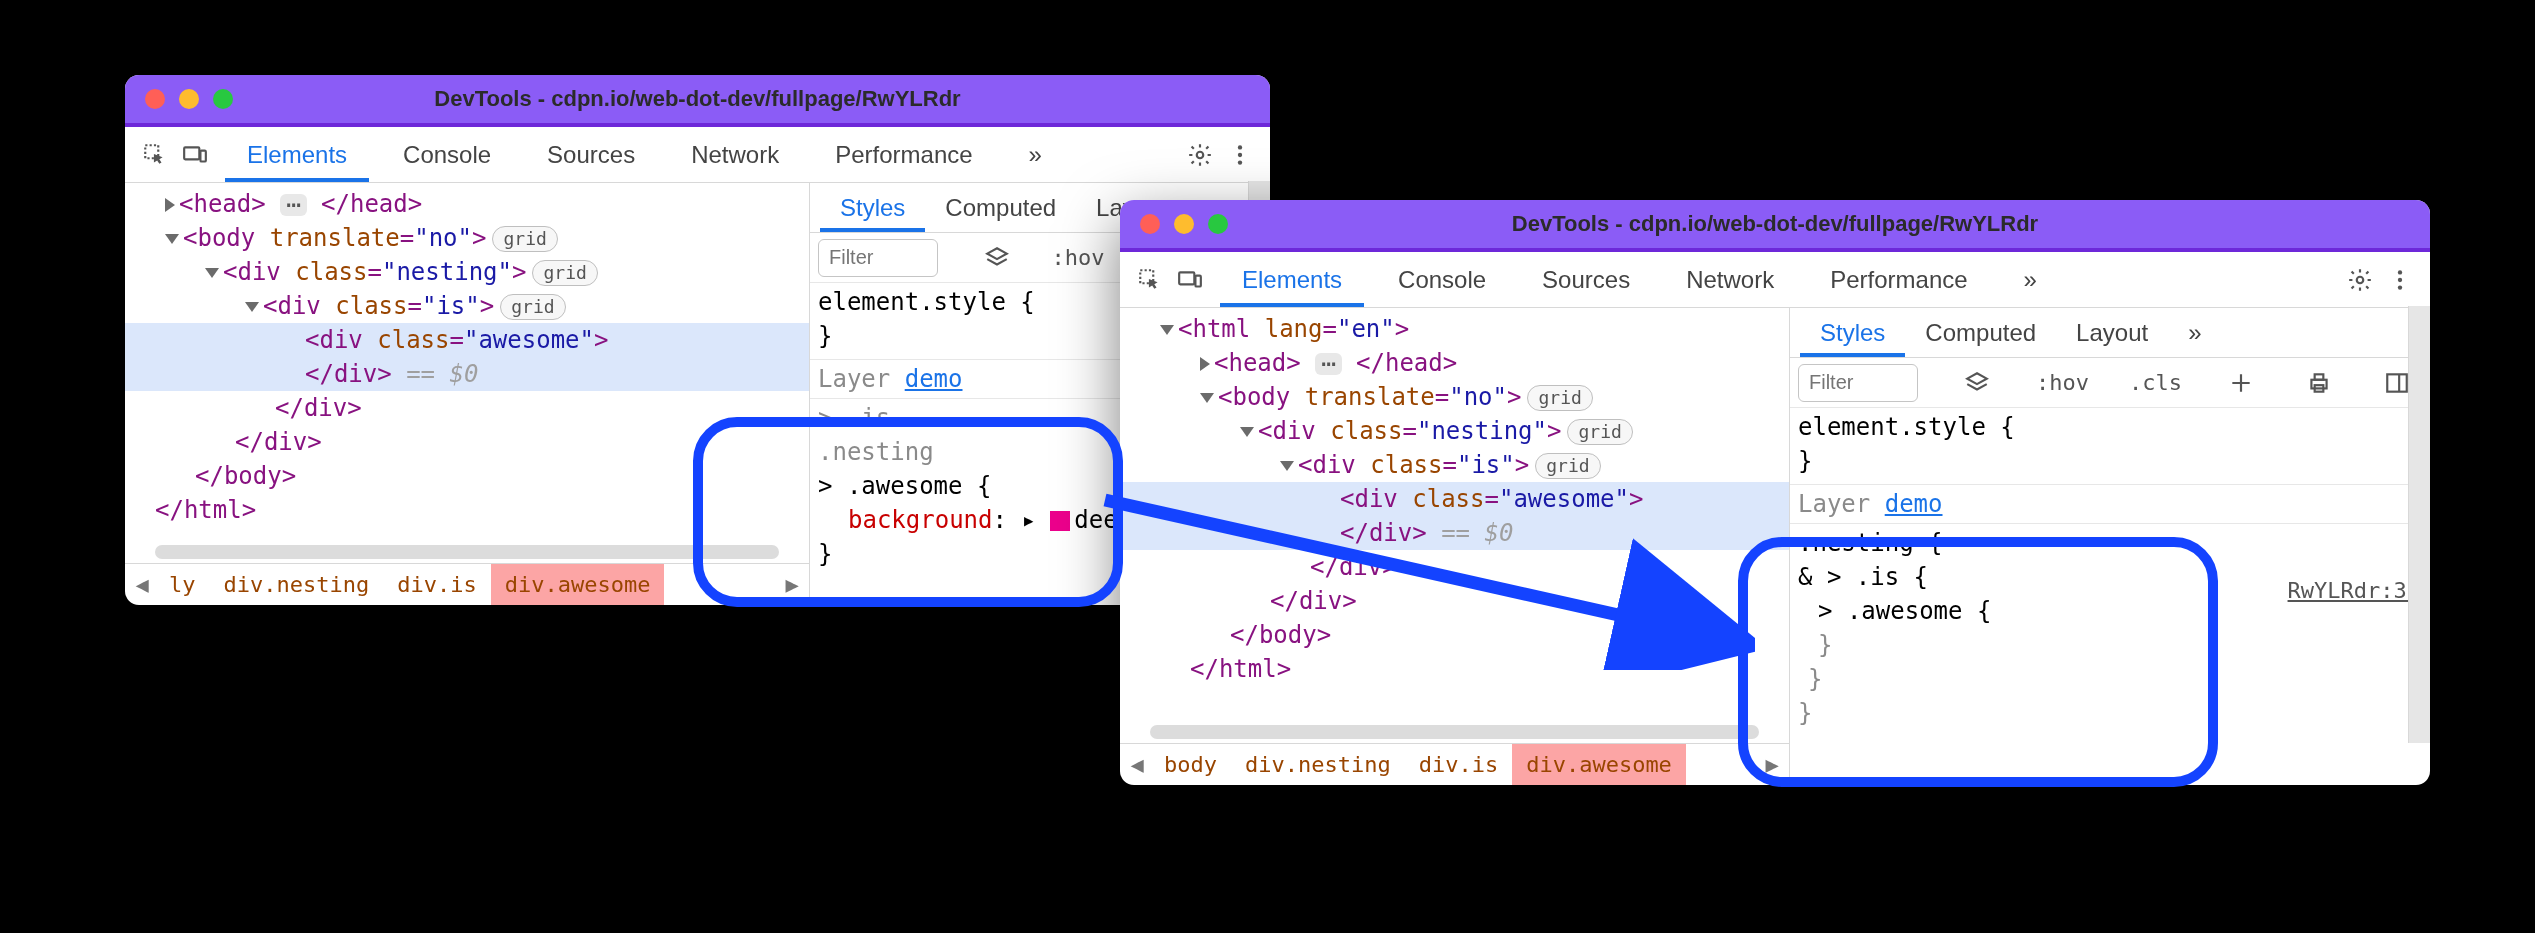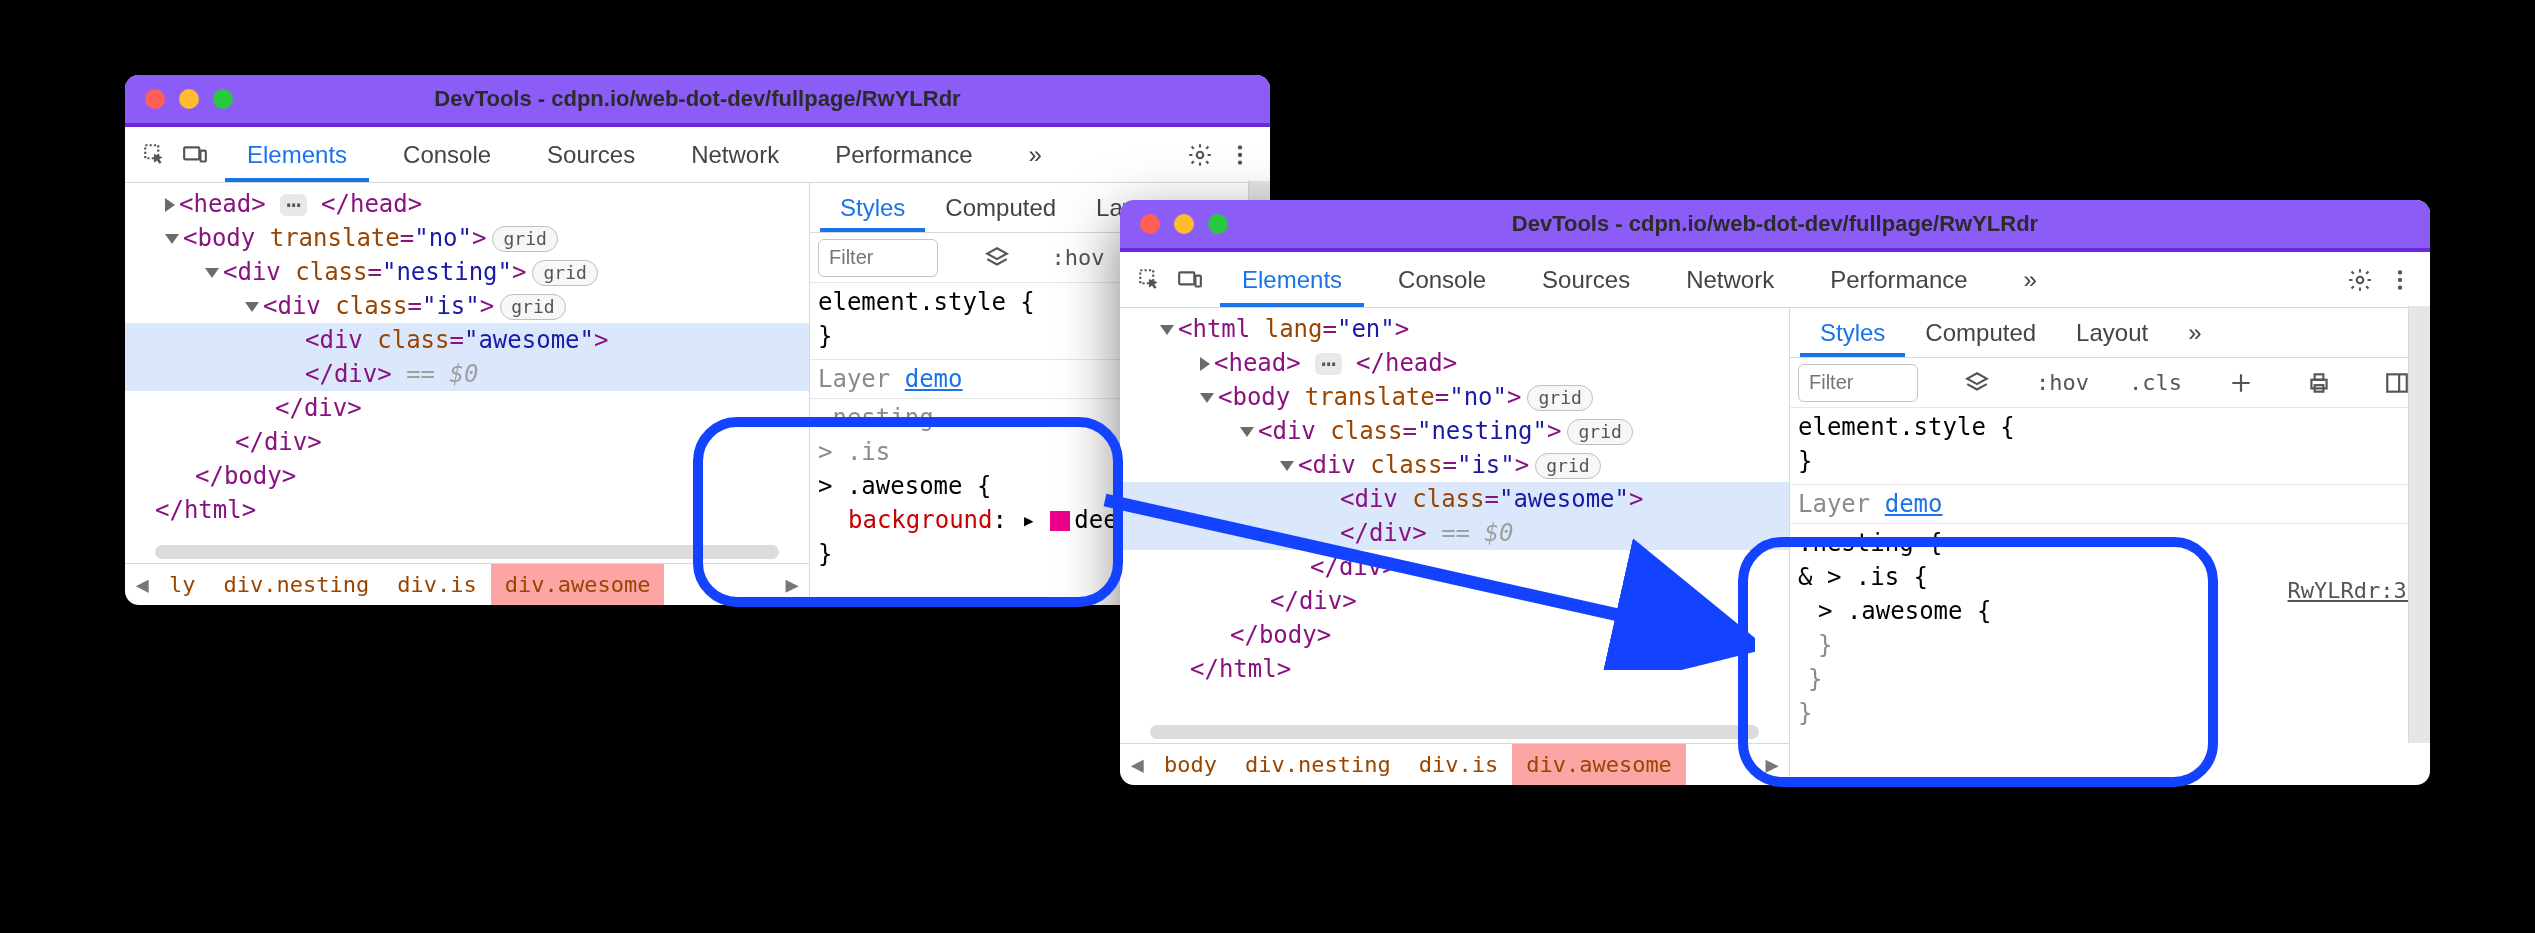--- a/index.html
+++ b/index.html
@@ -396,22 +396,22 @@
           </div>
       </div>
       <div class="css-block">
         <div>element.style {</div>
         <div>}</div>
       </div>
       <div class="css-block" style="padding-bottom:2px;color:#8a8a8a">
         <span>Layer</span> <span class="css-link">demo</span>
       </div>
       <div class="css-block" style="border-bottom:none">
+        <div class="css-dim">&gt; .is</div>
         <div class="css-dim">.nesting</div>
-        <div class="css-dim">&gt; .is</div>
         <div>&gt; .awesome {</div>
         <div style="padding-left:30px"><span class="css-prop">background</span>: ▸ <span class="swatch"></span><span>deeppink</span><span>;</span></div>
         <div>}</div>
       </div>
     </div>
     <div class="live-scroll" style="top:106px;bottom:42px"></div>
   </div>
 </div>
 
 <div class="window w2">

